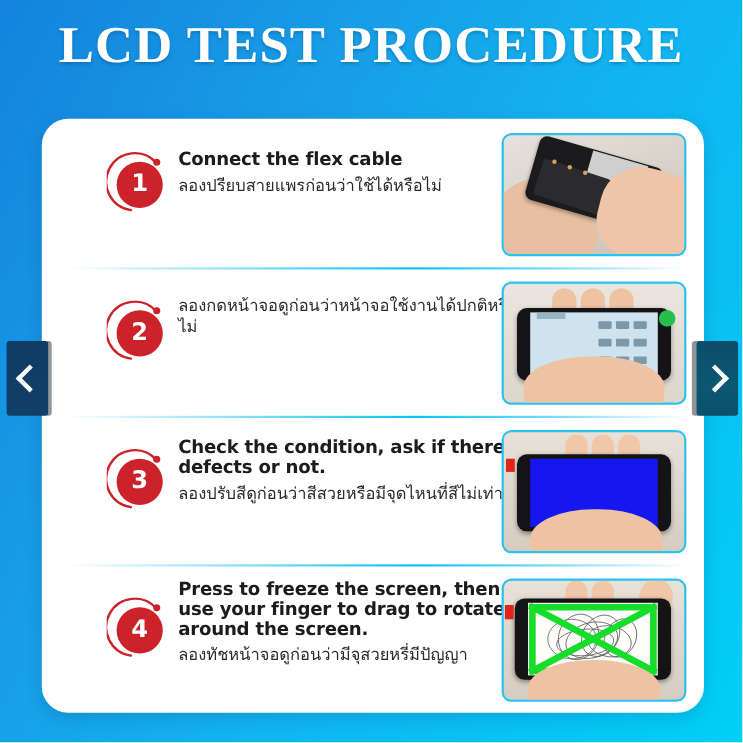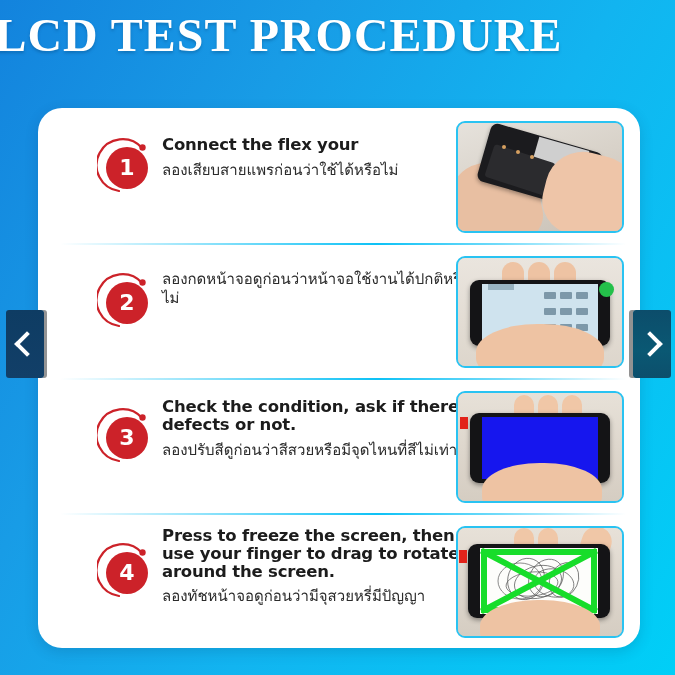--- a/index.html
+++ b/index.html
@@ -19,23 +19,23 @@
     width: 675px;
     height: 675px;
     background: linear-gradient(120deg, #1383dd 0%, #189ce6 30%, #12b4f0 58%, #00cff7 100%);
     overflow: hidden;
   }
 
   
   .title-bar {
     position: absolute;
     left: 0;
-    top: 8px;
+    top: 14px;
     width: 675px;
-    text-align: left;
+    text-align: center;
   }
   .title {
     display: inline-block;
     font-family: "Liberation Serif", serif;
     font-weight: bold;
     font-size: 47px;
     letter-spacing: 1px;
     color: #ffffff;
     text-shadow: 0 2px 3px rgba(0, 60, 110, 0.35);
     transform: scaleX(1.02);
@@ -258,22 +258,22 @@
         <div class="badge">
           <svg class="badge-ring" viewBox="0 0 58 58">
             <path d="M45 10 A 26 26 0 1 0 22 53" fill="none" stroke="#cc2229" stroke-width="2.2" stroke-linecap="round"></path>
             <circle cx="45.5" cy="9.5" r="3.2" fill="#cc2229"></circle>
           </svg>
           <div class="badge-circle">
             <span class="badge-num">1</span>
           </div>
         </div>
         <div class="texts t0">
-          <p class="en">Connect the flex your</p>
-          <p class="th">ลองเสียบสายแพรก่อนว่าใช้ได้หรือไม่</p>
+          <p class="en">Connect the flex cable</p>
+          <p class="th">ลองปรียบสายแพรก่อนว่าใช้ได้หรือไม่</p>
         </div>
         <div class="photo">
           <div class="ph-inner">
             <div class="p1-bg"></div>
             <div class="p1-hand-l"></div>
             <div class="p1-phone"></div>
             <div class="p1-card"></div>
             <div class="p1-chip"></div>
             <div class="p1-dot" style="left:44px; top:22px;"></div>
             <div class="p1-dot" style="left:58px; top:27px;"></div>

